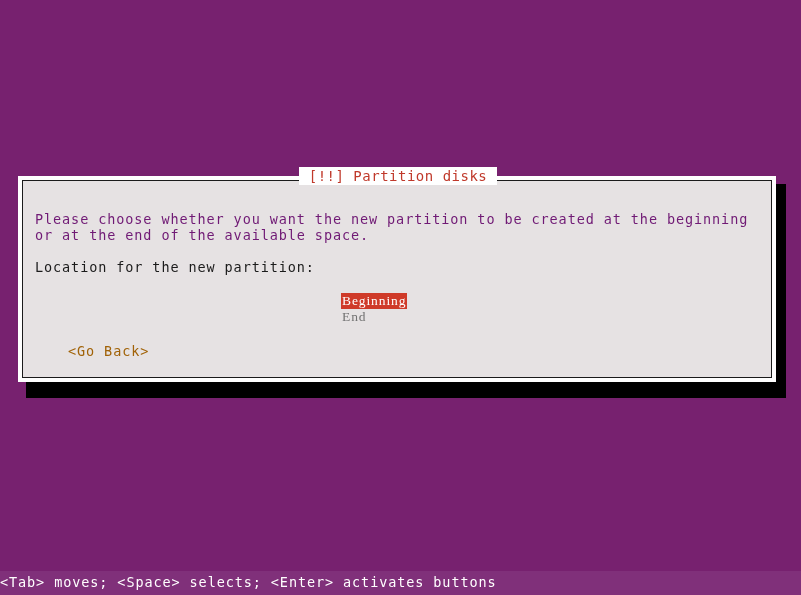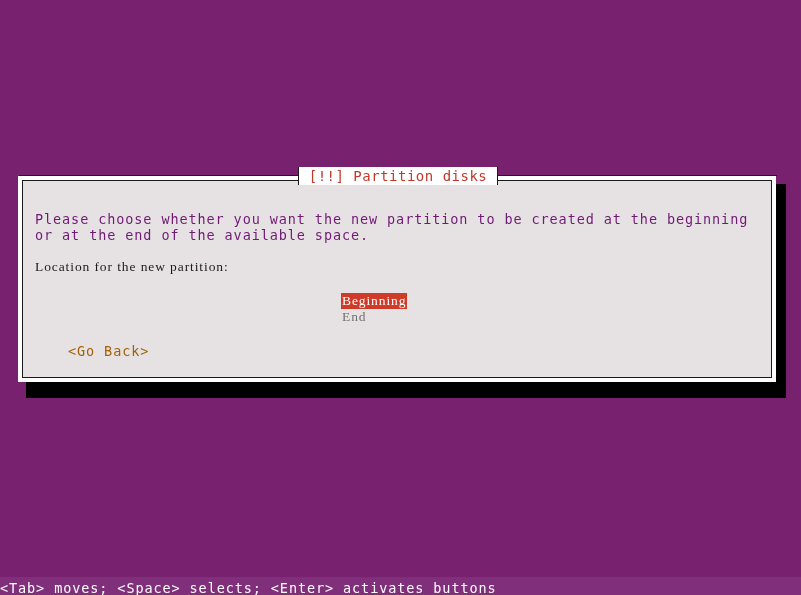--- a/index.html
+++ b/index.html
@@ -59,20 +59,21 @@
   
   .title-bar {
     position: absolute;
     left: -4px;
     top: -14px;
     width: 758px;
     height: 18px;
     display: flex;
     align-items: center;
     pointer-events: none;
+    flex-direction: column;
   }
   .title-rule {
     flex: 1 1 auto;
     height: 18px;
     position: relative;
   }
   .title-rule::before {
     content: "";
     position: absolute;
     left: 0;
@@ -124,21 +125,20 @@
   }
   .prompt-text {
     position: absolute;
     left: 12px;
     top: 78px;
     color: #1b1b1b;
     font-size: 13.5px;
     line-height: 16px;
     letter-spacing: 0.9px;
     white-space: pre;
-    font-family: Liberation Serif, serif;
   }
 
   
   .options {
     position: absolute;
     left: 318px;
     top: 110px;
     font-family: Liberation Serif, serif;
   }
   .option {
@@ -173,21 +173,21 @@
     display: inline-block;
     padding: 0 1px;
   }
 
   
   .status-bar {
     position: absolute;
     left: 0;
     bottom: 0;
     width: 801px;
-    height: 18px;
+    height: 24px;
     background: #80307a;
     color: #ffffff;
     font-size: 13.5px;
     line-height: 22px;
     letter-spacing: 0.9px;
     white-space: pre;
     overflow: hidden;
   }
 </style>
 </head>

